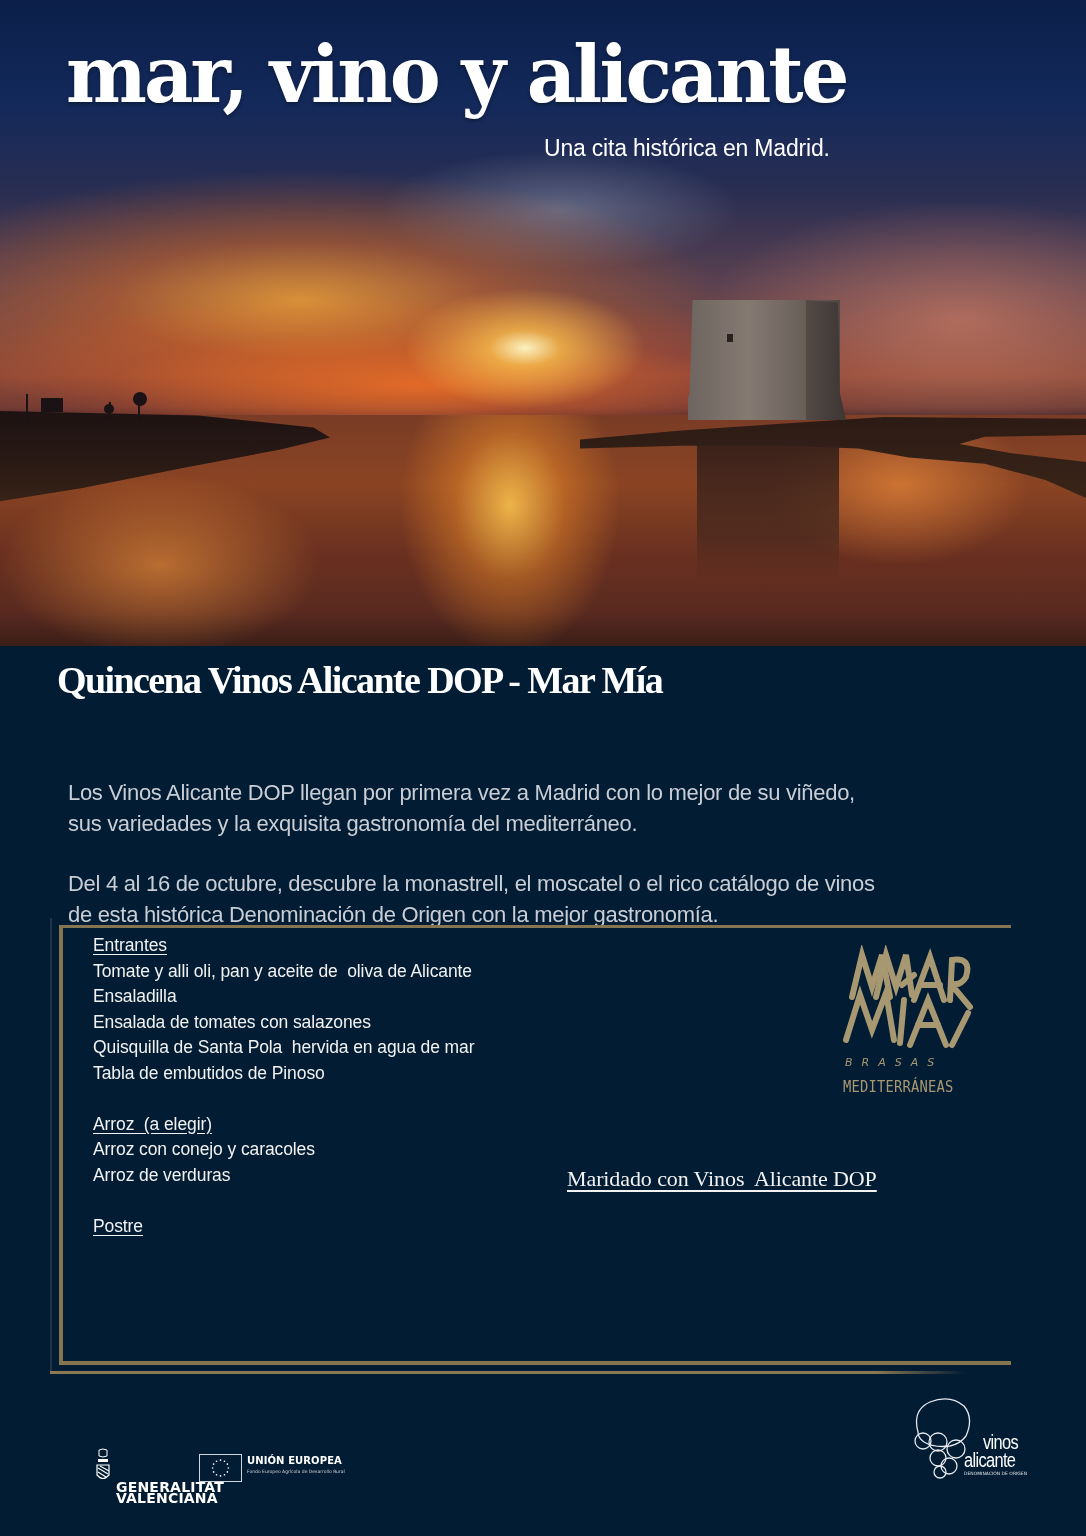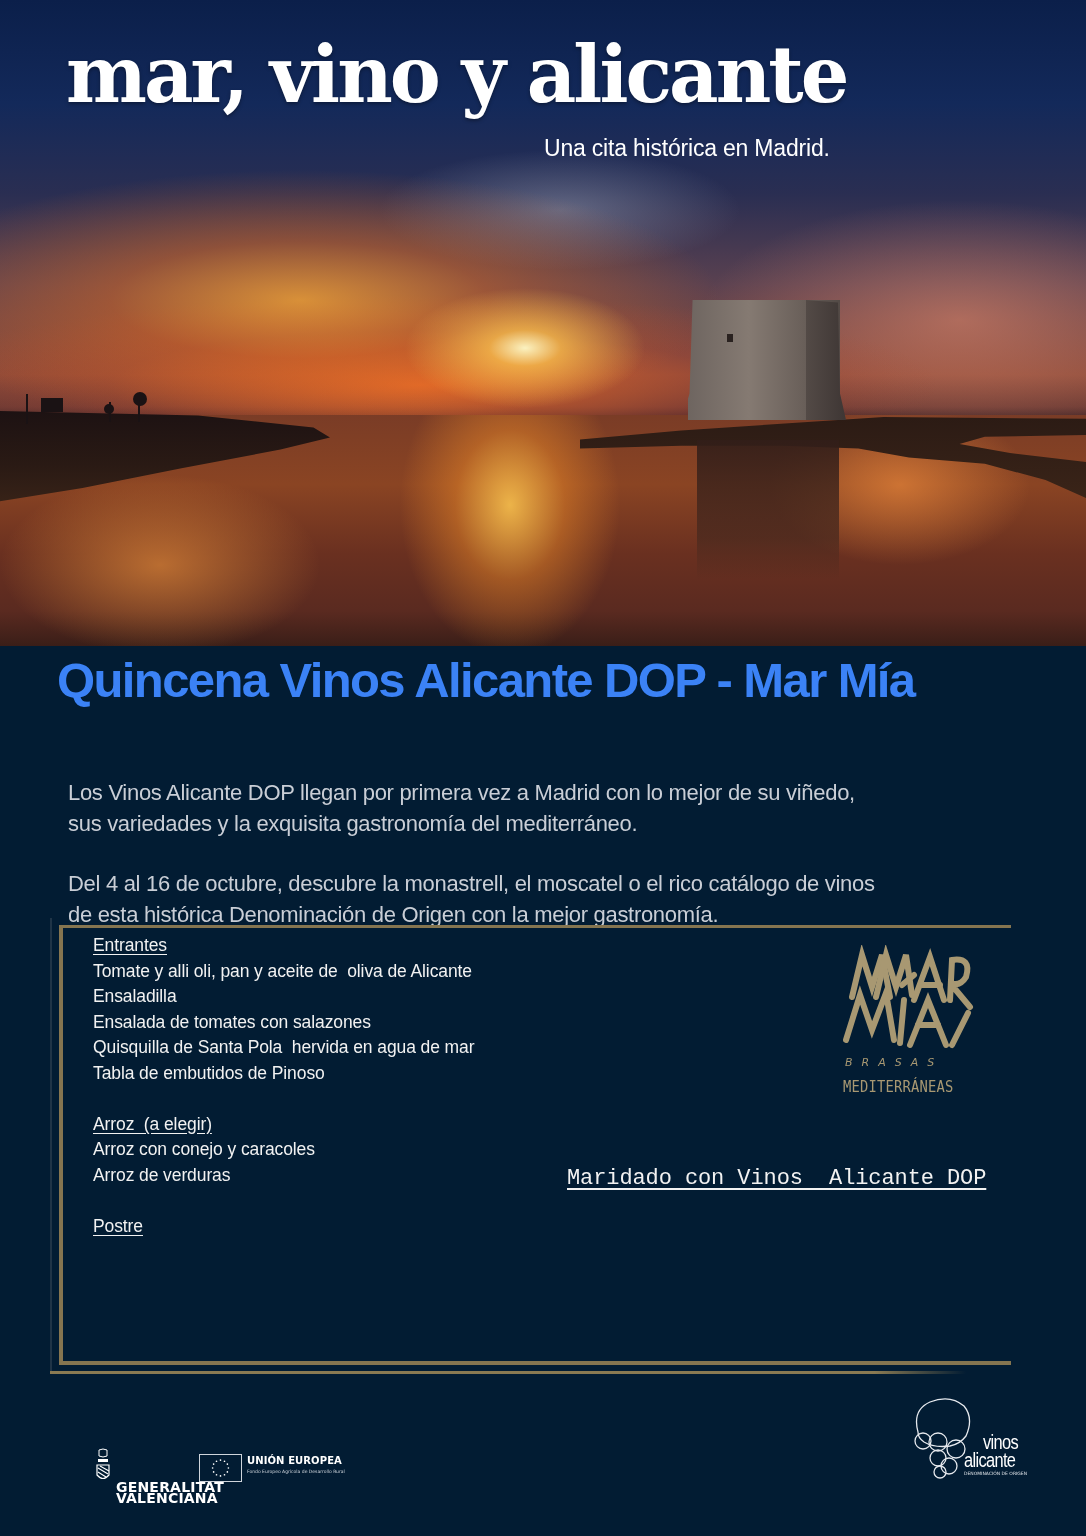--- a/index.html
+++ b/index.html
@@ -62,22 +62,22 @@
   }
   .hero-subtitle {
     position: absolute; left: 544px; top: 135px;
     font-family: "Liberation Sans", sans-serif; font-size: 23px; color: #ffffff;
     letter-spacing: -0.2px;
   }
 
   
   .event-title {
     position: absolute; left: 57px; top: 652px; width: 975px;
-    font-family: Liberation Sans, sans-serif; font-weight: bold;
-    font-size: 49px; letter-spacing: -1.6px; line-height: 56px; color: #3b82f6;
+    font-family: Liberation Serif, serif; font-weight: bold;
+    font-size: 38px; letter-spacing: -1.6px; line-height: 56px; color: #ffffff;
     white-space: nowrap;
   }
   .intro {
     position: absolute; left: 68px; width: 960px;
     font-family: "Liberation Sans", sans-serif; font-size: 22px; line-height: 31px;
     color: #c9ced6; letter-spacing: -0.3px; white-space: pre-line; margin-top: 44px;
   }
   .intro-1 { top: 733px; }
   .intro-2 { top: 824px; }
 
@@ -95,21 +95,21 @@
   .menu { position: absolute; left: 93px; top: 933px; width: 460px; }
   .menu-section { margin-bottom: 25.5px; }
   .menu-heading, .menu-item {
     display: block; font-family: "Liberation Sans", sans-serif; font-size: 17.5px;
     line-height: 25.5px; color: #f2f2f2; letter-spacing: -0.1px; white-space: pre;
   }
   .menu-heading { text-decoration: underline; text-underline-offset: 3px; }
 
   .pairing-link {
     position: absolute; left: 567px; top: 1166px;
-    font-family: Liberation Mono, monospace; font-size: 22px; color: #f2f2f2;
+    font-family: Liberation Serif, serif; font-size: 22px; color: #f2f2f2;
     text-decoration: underline; text-underline-offset: 4px; white-space: pre; letter-spacing: -0.1px;
   }
 
   
   .marmia-logo { position: absolute; left: 842px; top: 945px; width: 135px; height: 160px; }
   .marmia-sub1 {
     position: absolute; left: 845px; top: 1056px; width: 130px;
     font-family: "DejaVu Sans", sans-serif; font-size: 11px; letter-spacing: 9px; color: #a89872; font-style: italic;
   }
   .marmia-sub2 {

